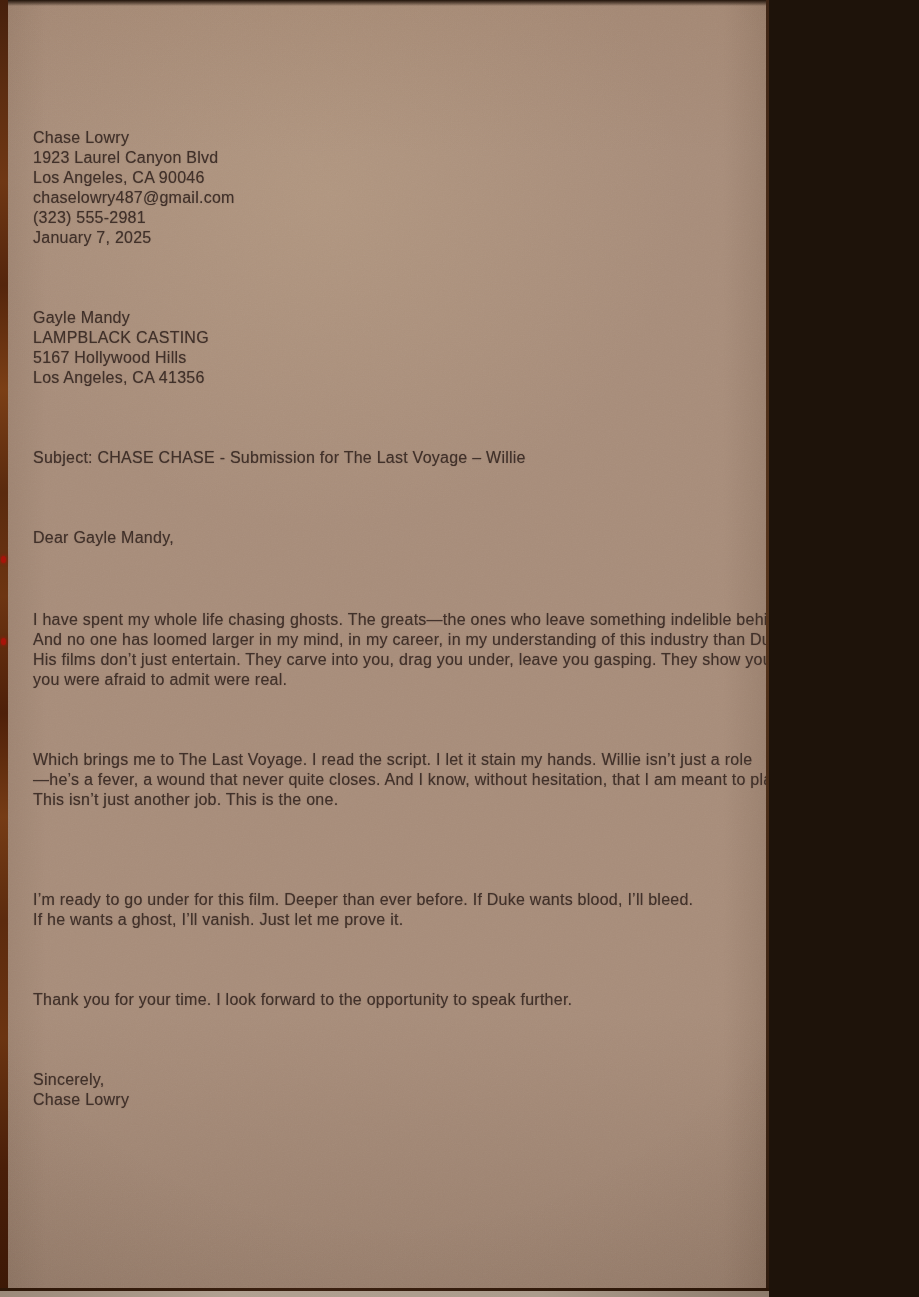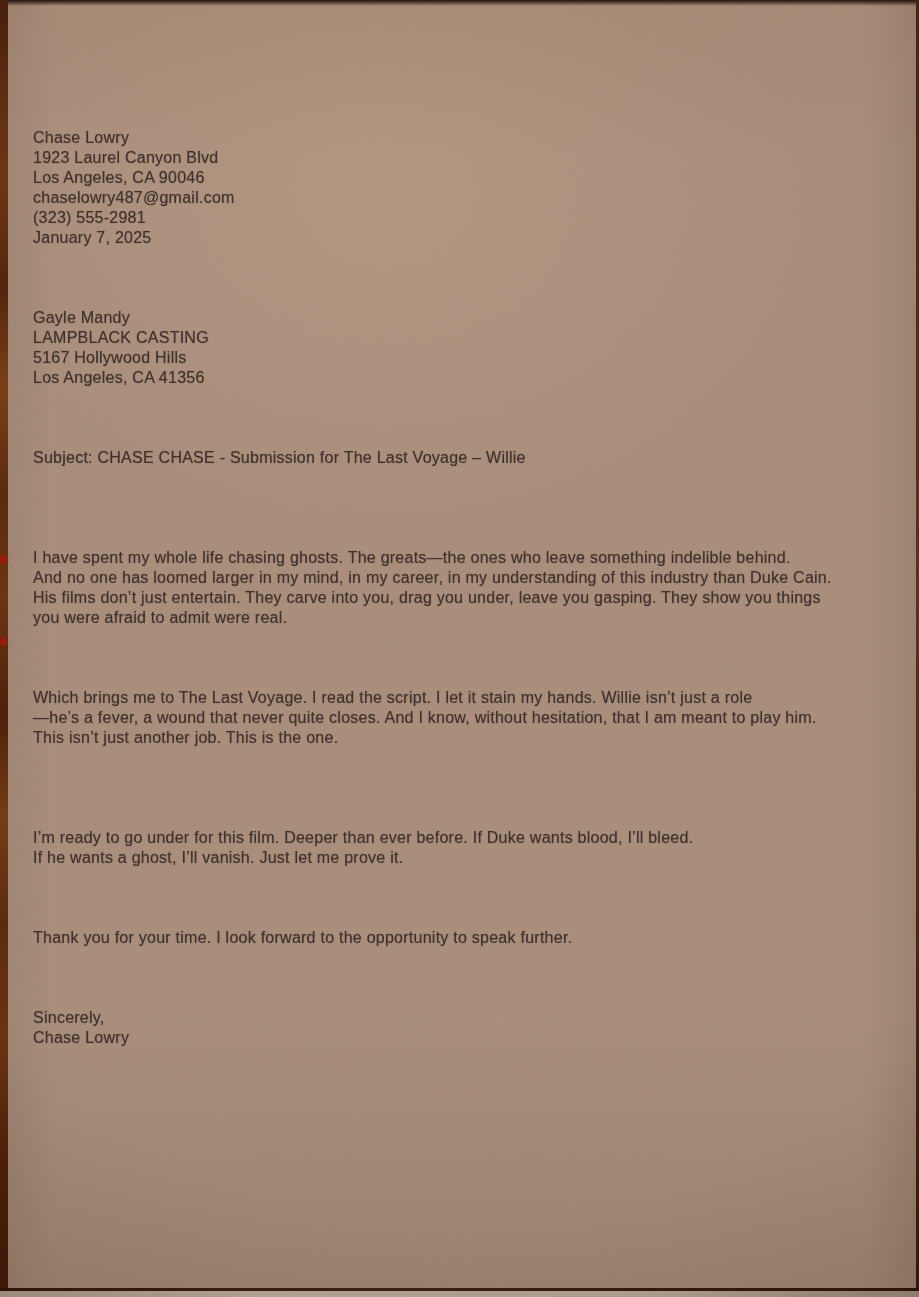--- a/index.html
+++ b/index.html
@@ -2,21 +2,21 @@
 <html style="--paper: #a88d7a; --ink: #41312a;"><head>
 <meta charset="utf-8">
 <style>
   html, body {
     margin: 0;
     padding: 0;
     background: #1e130a;
   }
   .photo {
     position: relative;
-    width: 919px;
+    width: 769px;
     height: 1297px;
     overflow: hidden;
     font-family: "Liberation Sans", "DejaVu Sans", sans-serif;
     background-color: var(--paper, #a88d7a);
     background-image:
       radial-gradient(130% 95% at 50% 42%, rgba(0,0,0,0) 55%, rgba(52,33,20,0.22) 100%),
       linear-gradient(180deg, rgba(133,95,64,0.10) 0%, rgba(0,0,0,0) 12%, rgba(0,0,0,0) 78%, rgba(70,50,36,0.14) 100%),
       linear-gradient(90deg, rgba(60,38,22,0.10) 0%, rgba(0,0,0,0) 6%, rgba(0,0,0,0) 94%, rgba(60,38,22,0.12) 100%),
       radial-gradient(62% 34% at 42% 15%, rgba(198,172,142,0.30), rgba(198,172,142,0) 75%);
   }
@@ -94,20 +94,21 @@
 (323) 555-2981
 January 7, 2025</div>
 
     <div class="block">Gayle Mandy
 LAMPBLACK CASTING
 5167 Hollywood Hills
 Los Angeles, CA 41356</div>
 
     <div class="block">Subject: CHASE CHASE - Submission for The Last Voyage – Willie</div>
 
+    <div class="block salutation">Dear Gayle Mandy,</div>
 
     <div class="block">I have spent my whole life chasing ghosts. The greats—the ones who leave something indelible behind.
 And no one has loomed larger in my mind, in my career, in my understanding of this industry than Duke Cain.
 His films don’t just entertain. They carve into you, drag you under, leave you gasping. They show you things
 you were afraid to admit were real.</div>
 
     <div class="block">Which brings me to The Last Voyage. I read the script. I let it stain my hands. Willie isn’t just a role
 —he’s a fever, a wound that never quite closes. And I know, without hesitation, that I am meant to play him.
 This isn’t just another job. This is the one.</div>
 

